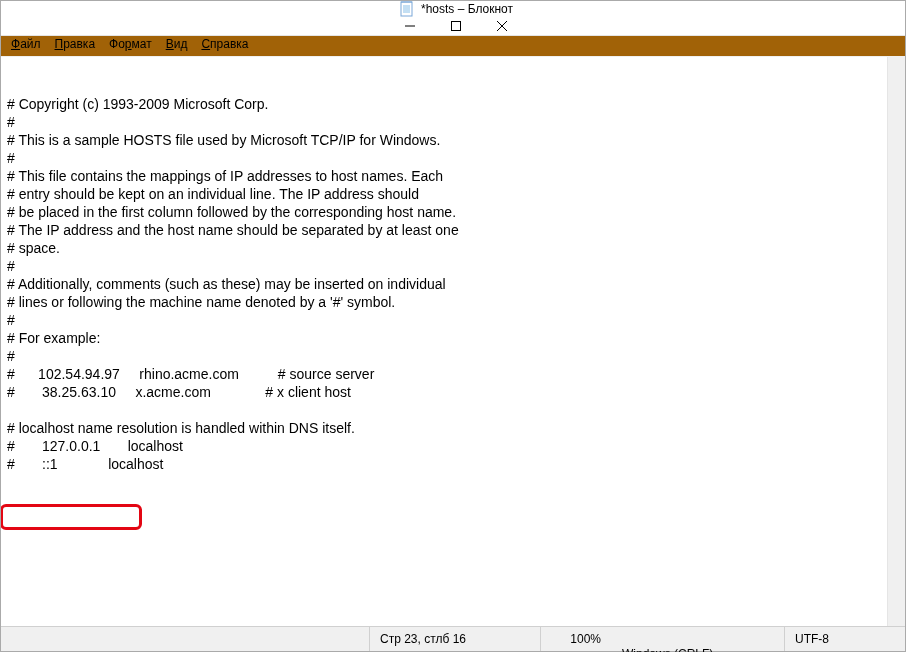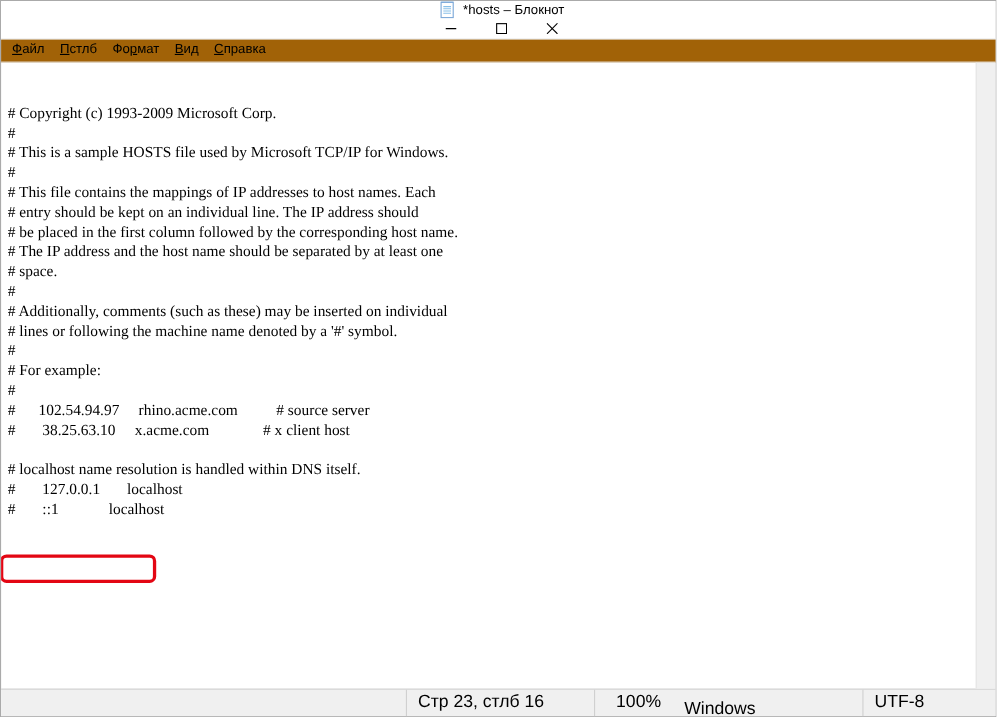--- a/index.html
+++ b/index.html
@@ -73,21 +73,21 @@
   }
   .menu-item .ul { text-decoration: underline; }
   .editor-wrap {
     flex: 1;
     position: relative;
     display: flex;
   }
   .editor {
     flex: 1;
     padding: 2px 4px 2px 6px;
-    font-family: Liberation Serif, serif;
+    font-family: Liberation Sans, sans-serif;
     font-size: 14px;
     line-height: 18px;
     white-space: pre;
     position: relative;
     overflow: hidden;
   }
   .scrollbar-v {
     width: 17px;
     background: #f0f0f0;
     border-left: 1px solid #e5e5e5;
@@ -105,21 +105,21 @@
     height:15px;
     background:#000;
     vertical-align: -2px;
   }
   .statusbar {
     height: 24px;
     display: flex;
     align-items: stretch;
     background: #f0f0f0;
     border-top: 1px solid #d0d0d0;
-    font-size: 16px;
+    font-size: 12px;
     color: #000;
   }
   .status-cell {
     border-left: 1px solid #d0d0d0;
     padding: 0 10px;
     display:flex;
     align-items:center;
   }
   .status-spacer { flex:1; border-left:none; }
   .status-pos   { width: 150px; }
@@ -161,21 +161,21 @@
         <svg width="10" height="10">
           <line x1="0" y1="0" x2="10" y2="10" stroke="#000" stroke-width="1"></line>
           <line x1="10" y1="0" x2="0" y2="10" stroke="#000" stroke-width="1"></line>
         </svg>
       </div>
     </div>
   </div>
 
   <div class="menubar">
     <span class="menu-item"><span class="ul">Ф</span><span>айл</span></span>
-    <span class="menu-item"><span class="ul">П</span><span>стлб</span></span>
+    <span class="menu-item"><span class="ul">П</span><span>равка</span></span>
     <span class="menu-item"><span>Фо</span><span class="ul">р</span><span>мат</span></span>
     <span class="menu-item"><span class="ul">В</span><span>ид</span></span>
     <span class="menu-item"><span class="ul">С</span><span>правка</span></span>
   </div>
 
   <div class="editor-wrap">
     <div class="editor">
       <div id="file-lines"># Copyright (c) 1993-2009 Microsoft Corp.
 #
 # This is a sample HOSTS file used by Microsoft TCP/IP for Windows.

